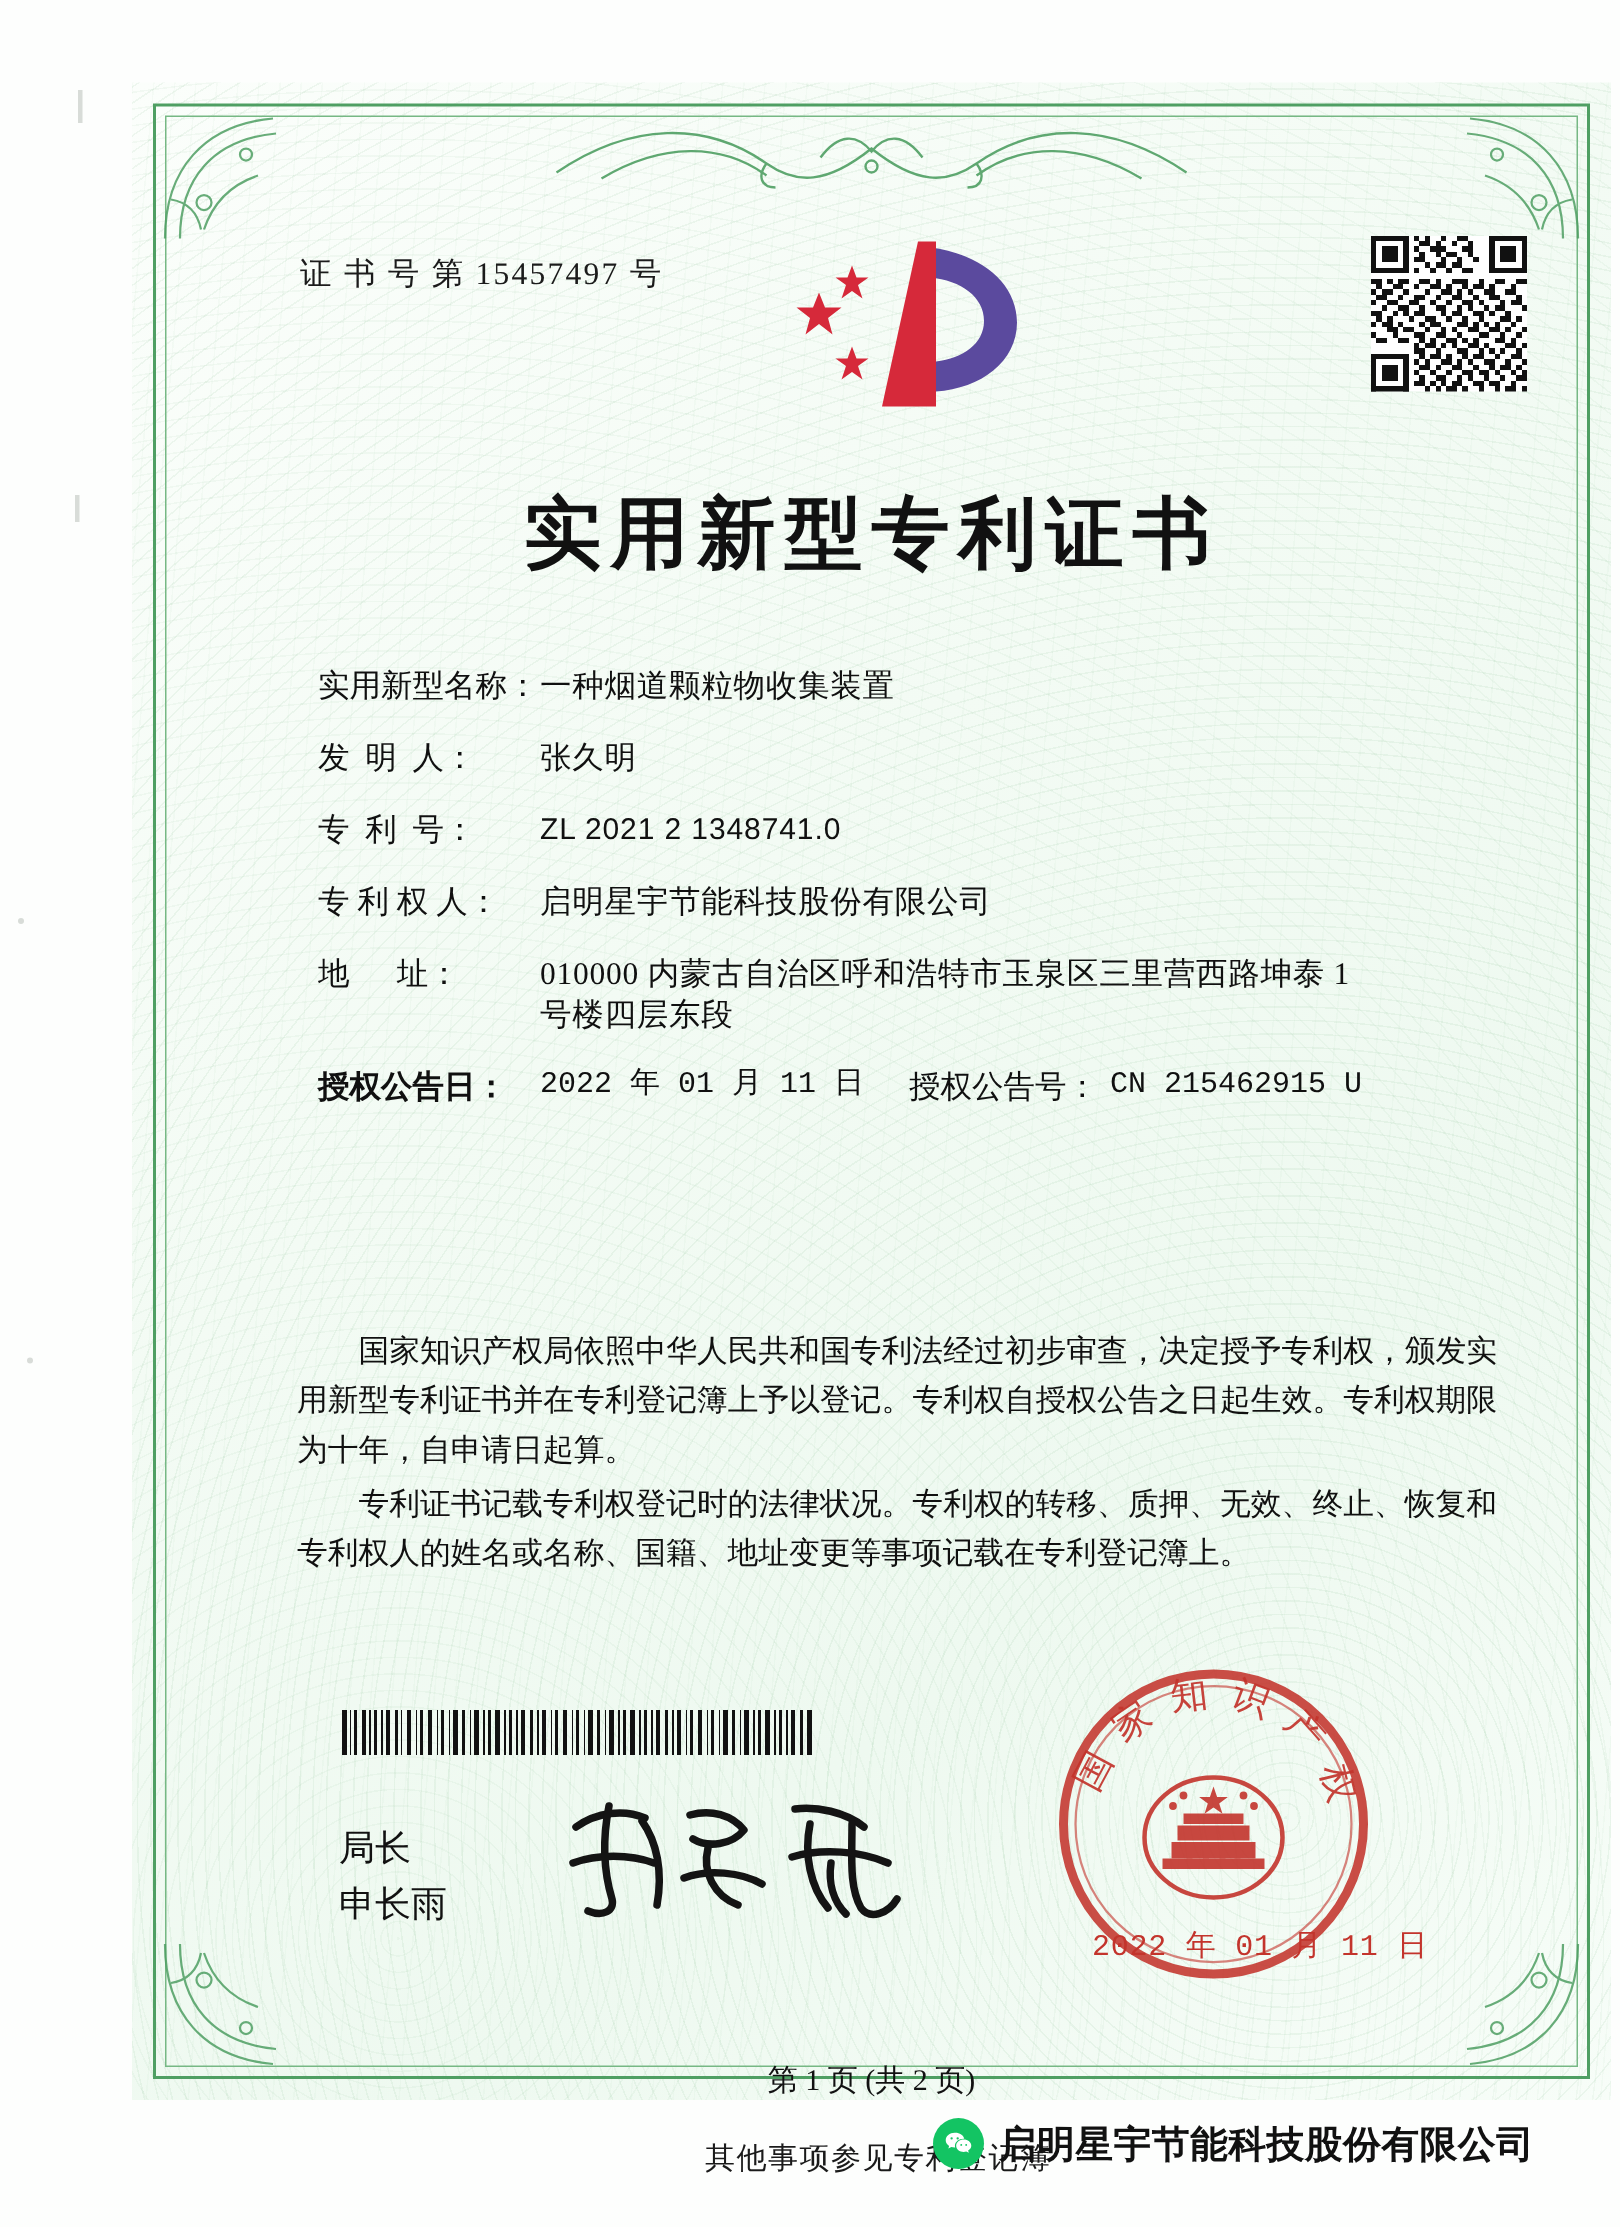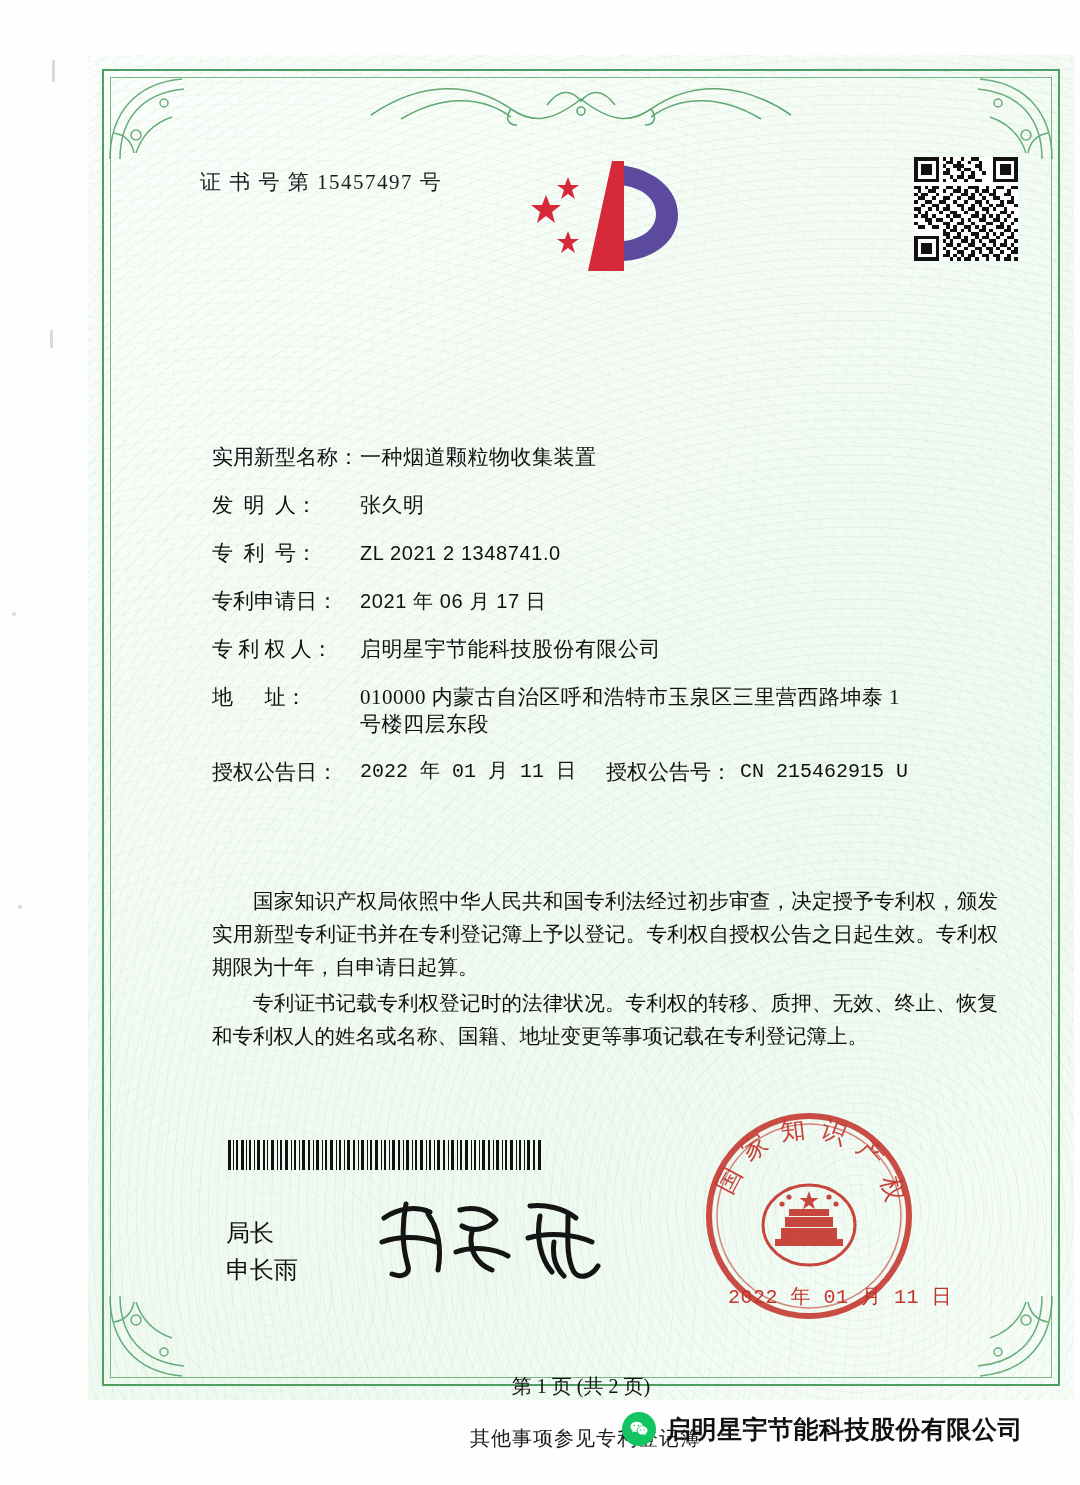--- a/index.html
+++ b/index.html
@@ -154,37 +154,37 @@
   .addr-second {
     margin-top: 6px;
     display: block;
   }
 
   .pub-row {
     display: flex;
     align-items: flex-start;
     margin-bottom: 18px;
   }
-  .pub-left-label { width: 148px; flex: 0 0 148px; white-space: pre; }
+  .pub-left-label { width: 148px; flex: 0 0 148px; white-space: pre; font-weight: bold; }
   .pub-left-value { width: 246px; flex: 0 0 246px; font-family: "Liberation Mono","DejaVu Sans Mono",monospace; font-size: 20px; }
   .pub-right-label { flex: 0 0 auto; white-space: pre; }
   .pub-right-value { margin-left: 8px; font-family: "Liberation Mono","DejaVu Sans Mono",monospace; font-size: 20px; }
 
   
   .paras {
     position: absolute;
     left: 110px;
     top: 830px;
     width: 800px;
     font-size: 20.5px;
     line-height: 1.62;
     color: #101010;
     text-align: justify;
   }
-  .para { text-indent: 2em; margin: 0 0 2px 14px; }
+  .para { text-indent: 2em; margin: 0 0 2px 0; }
 
   
   .barcode {
     position: absolute;
     left: 140px;
     top: 1085px;
     width: 316px;
     height: 30px;
   }
 
@@ -568,42 +568,39 @@
           <rect x="12" y="28" width="1" height="1"></rect>
           <rect x="14" y="28" width="2" height="1"></rect>
           <rect x="17" y="28" width="1" height="1"></rect>
         <rect x="20" y="28" width="1" height="1"></rect>
           <rect x="23" y="28" width="1" height="1"></rect>
           <rect x="25" y="28" width="2" height="1"></rect>
           <rect x="28" y="28" width="1" height="1"></rect>
       </g>
     </svg>
 
+    <div class="title">实用新型专利证书</div>
 
     <div class="fields">
 
       <div class="field-row">
         <div class="field-label">实用新型名称：</div>
         <div class="field-value">一种烟道颗粒物收集装置</div>
       </div>
 
       <div class="field-row">
         <div class="field-label">发  明  人：</div>
         <div class="field-value">张久明</div>
       </div>
 
       <div class="field-row">
         <div class="field-label">专  利  号：</div>
         <div class="field-value mono">ZL 2021 2 1348741.0</div>
       </div>
 
-      <div class="field-row">
-        <div class="field-label">专利申请日：</div>
-        <div class="field-value mono">2021 年 06 月 17 日</div>
-      </div>
 
       <div class="field-row">
         <div class="field-label">专 利 权 人：</div>
         <div class="field-value">启明星宇节能科技股份有限公司</div>
       </div>
 
       <div class="field-row">
         <div class="field-label">地      址：</div>
         <div class="field-value">
           <span>010000  内蒙古自治区呼和浩特市玉泉区三里营西路坤泰 1</span>

